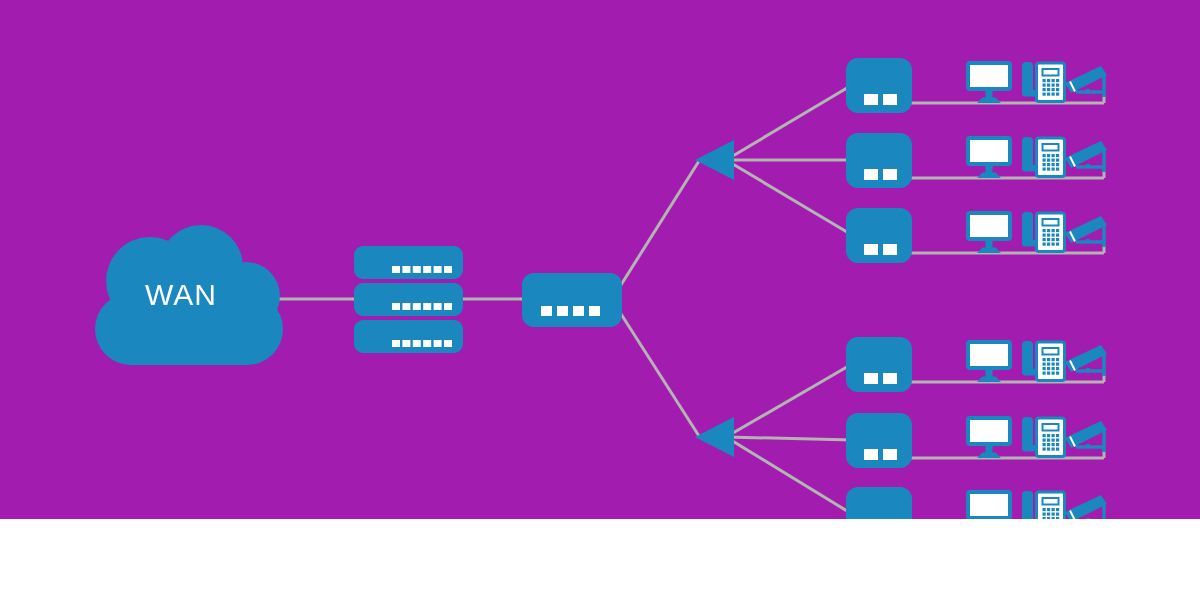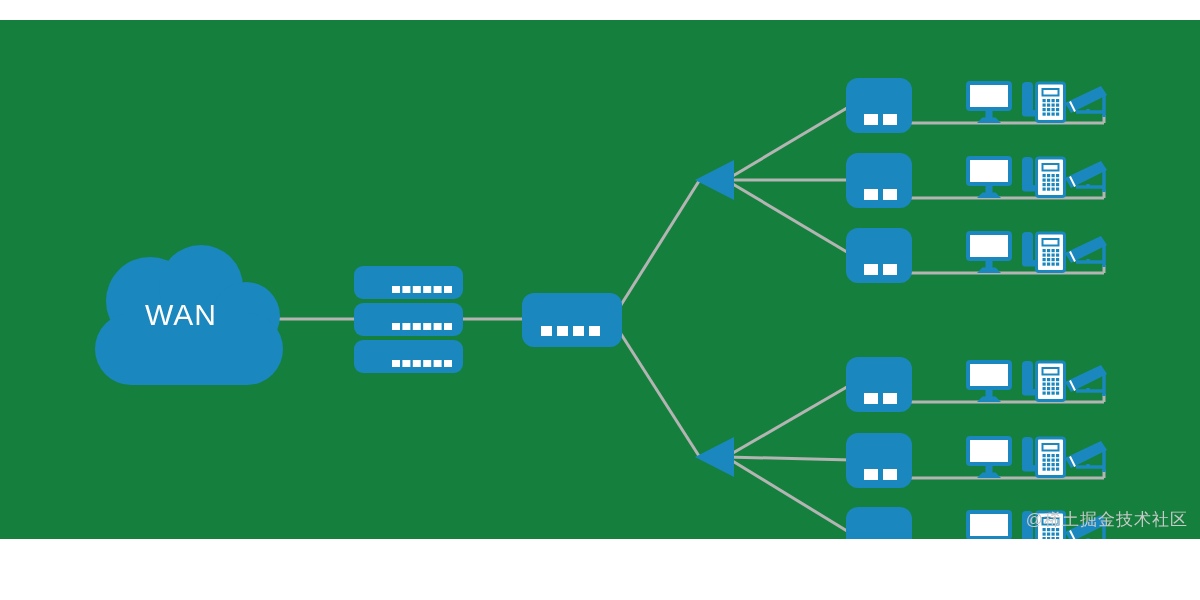--- a/index.html
+++ b/index.html
@@ -5,23 +5,22 @@
   html, body {
     margin: 0;
     padding: 0;
     background: #ffffff;
     font-family: "Liberation Sans", sans-serif;
   }
   .stage {
     position: relative;
     width: 1200px;
     height: 519px;
-    background: #15803d;
+    background: #a21caf;
     overflow: hidden;
-    margin-top: 20px;
   }
   svg { display: block; }
   .wan-text {
     font-family: "Liberation Sans", sans-serif;
     font-size: 30px;
     font-weight: 400;
     letter-spacing: 1px;
     fill: #ffffff;
   }
   .watermark {
@@ -225,14 +224,13 @@
         <line x1="989" y1="6" x2="989" y2="18"></line>
         <line x1="1104" y1="10" x2="1104" y2="18"></line>
       </g>
       <use href="#sym-switch" x="846" y="-27"></use>
       <use href="#sym-monitor" x="966" y="-24"></use>
       <use href="#sym-phone" x="1022" y="-23"></use>
       <use href="#sym-camera" x="1064" y="-24"></use>
     </g>
   </svg>
 
-  <div class="watermark">@稀土掘金技术社区</div>
 </div>
 
 </body></html>

